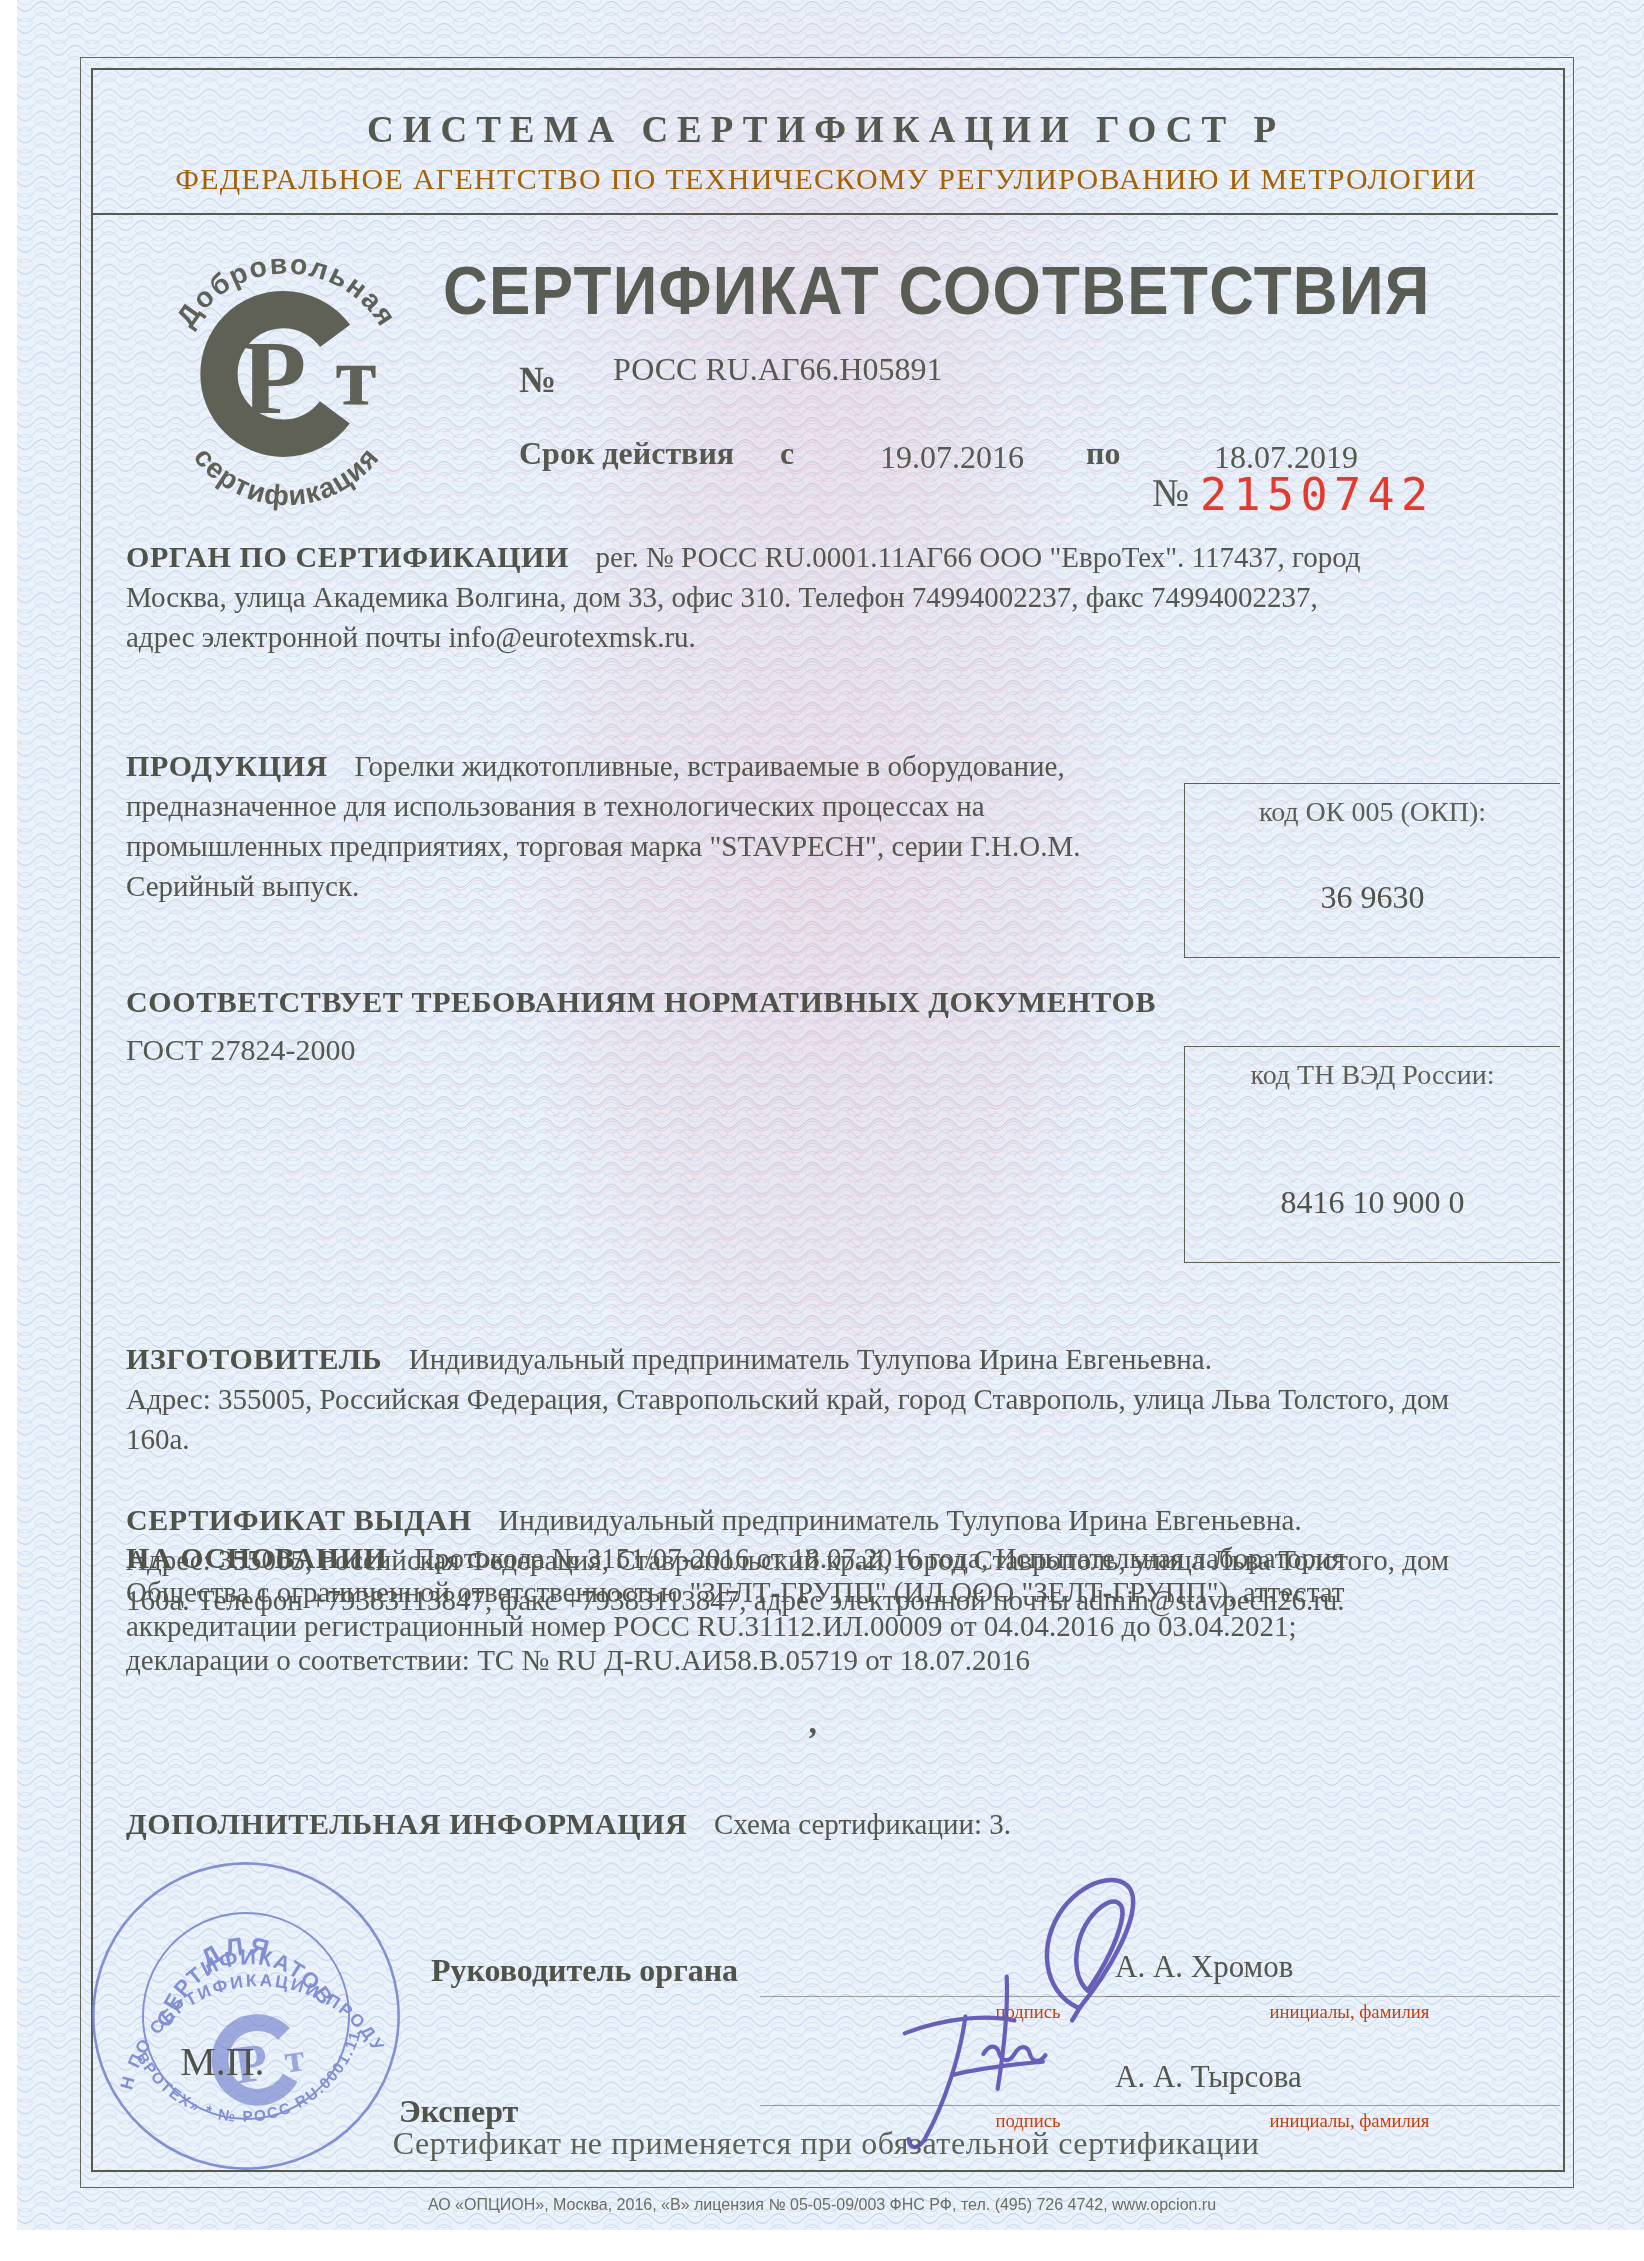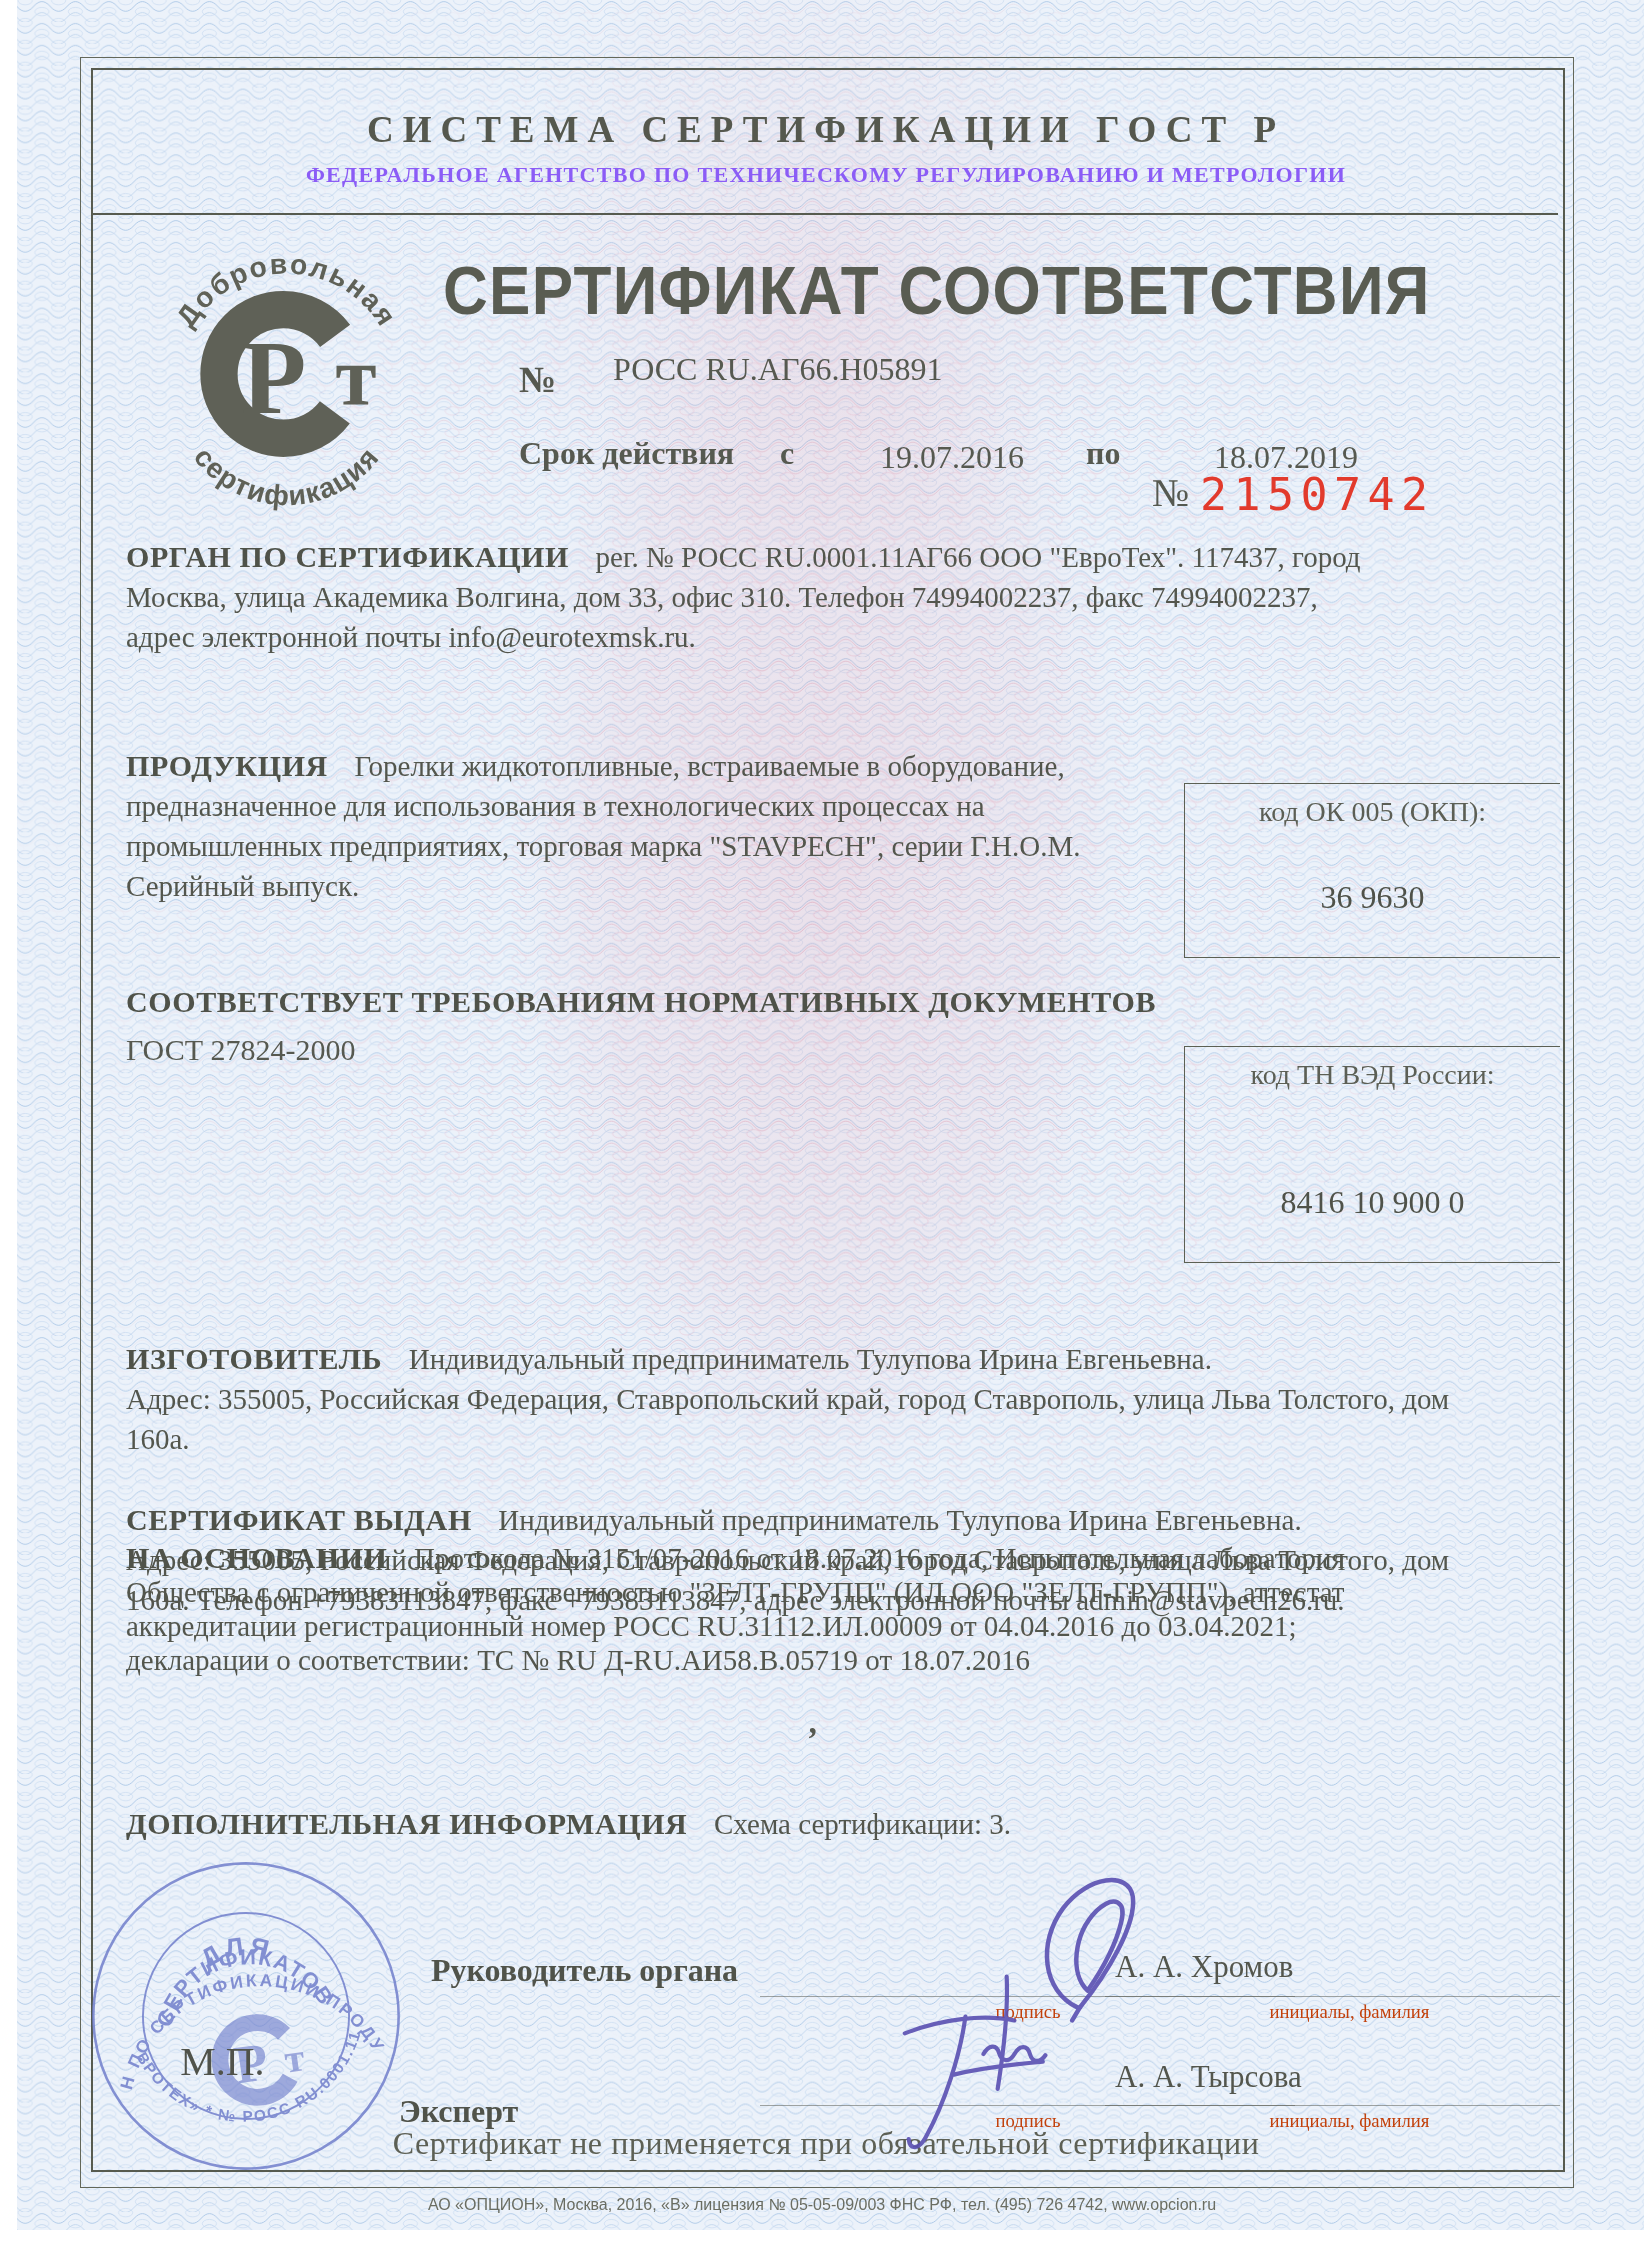--- a/index.html
+++ b/index.html
@@ -13,21 +13,21 @@
   .strip{position:absolute;background:#ffffff;z-index:6;}
   .strip.left{left:0;top:0;width:17px;height:2261px;}
   .strip.bottom{left:0;top:2230px;width:1644px;height:31px;}
   .border-outer{position:absolute;left:80px;top:57px;width:1492px;height:2129px;
         border:1.9px solid #636759;z-index:2;}
   .border-inner{position:absolute;left:91px;top:68px;width:1470px;height:2100px;
         border:2.6px solid #575b4f;z-index:2;}
   .abs{position:absolute;z-index:3;}
   .center{left:91px;width:1470px;text-align:center;}
   .h1{top:108px;font-size:37px;font-weight:bold;letter-spacing:9px;color:#55584e;}
-  .h2{top:162px;font-size:22px;font-weight:bold;letter-spacing:1.3px;color:#8b5cf6;}
+  .h2{top:162px;font-size:30px;font-weight:normal;letter-spacing:1.3px;color:#a16207;}
   .hsep{top:213px;left:93px;width:1465px;height:1.9px;background:#575b4f;}
   .title{left:443px;top:250px;font-family:"Liberation Sans",sans-serif;font-size:62px;
          font-weight:bold;letter-spacing:1.3px;color:#595c52;transform:scaleY(1.12);
          transform-origin:left top;white-space:nowrap;}
   .no-label{left:519px;top:358px;font-size:37px;font-weight:bold;}
   .no-value{left:613px;top:351px;font-size:32px;}
   .term-label{left:519px;top:435px;font-size:32px;font-weight:bold;}
   .term-prep{left:780px;top:435px;font-size:32px;font-weight:bold;}
   .term-from{left:880px;top:439px;font-size:32px;}
   .term-po{left:1086px;top:435px;font-size:32px;font-weight:bold;}

